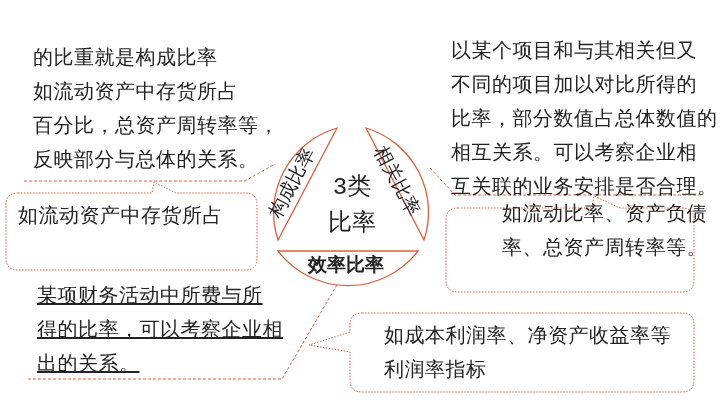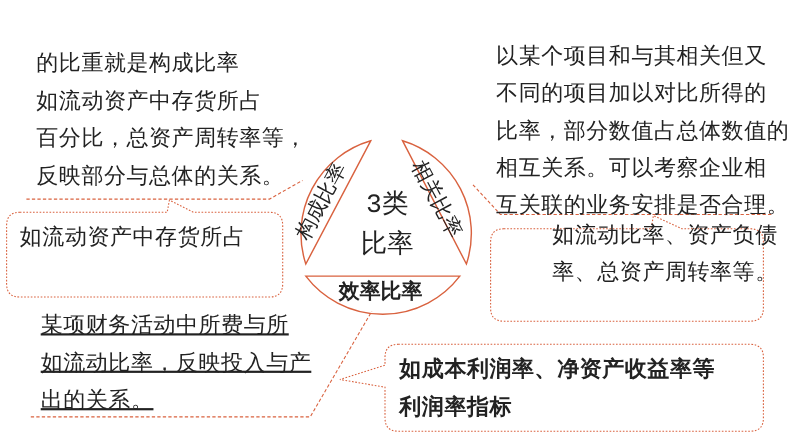--- a/index.html
+++ b/index.html
@@ -54,29 +54,29 @@
 <div class="txt" style="left:437px; top:33px;margin-left:14px;">
   <div>以某个项目和与其相关但又</div>
   <div>不同的项目加以对比所得的</div>
   <div>比率，部分数值占总体数值的</div>
   <div>相互关系。可以考察企业相</div>
   <div>互关联的业务安排是否合理。</div>
 </div>
 
 <div class="txt" style="left:37px; top:278px;text-decoration:underline;">
   <div>某项财务活动中所费与所</div>
-  <div>如流动比率，反映投入与产</div>
+  <div>得的比率，可以考察企业相</div>
   <div>出的关系。</div>
 </div>
 
 <div class="ex" style="left:18px; top:198px;">
   <div>如流动资产中存货所占</div>
 </div>
 
 <div class="ex" style="left:462px; top:196px;margin-left:40px;">
   <div>如流动比率、资产负债</div>
   <div>率、总资产周转率等。</div>
 </div>
 
-<div class="ex" style="left:363px; top:318px;font-weight:bold;">
+<div class="ex" style="left:384px; top:318px;">
   <div>如成本利润率、净资产收益率等</div>
   <div>利润率指标</div>
 </div>
 
 </body></html>

